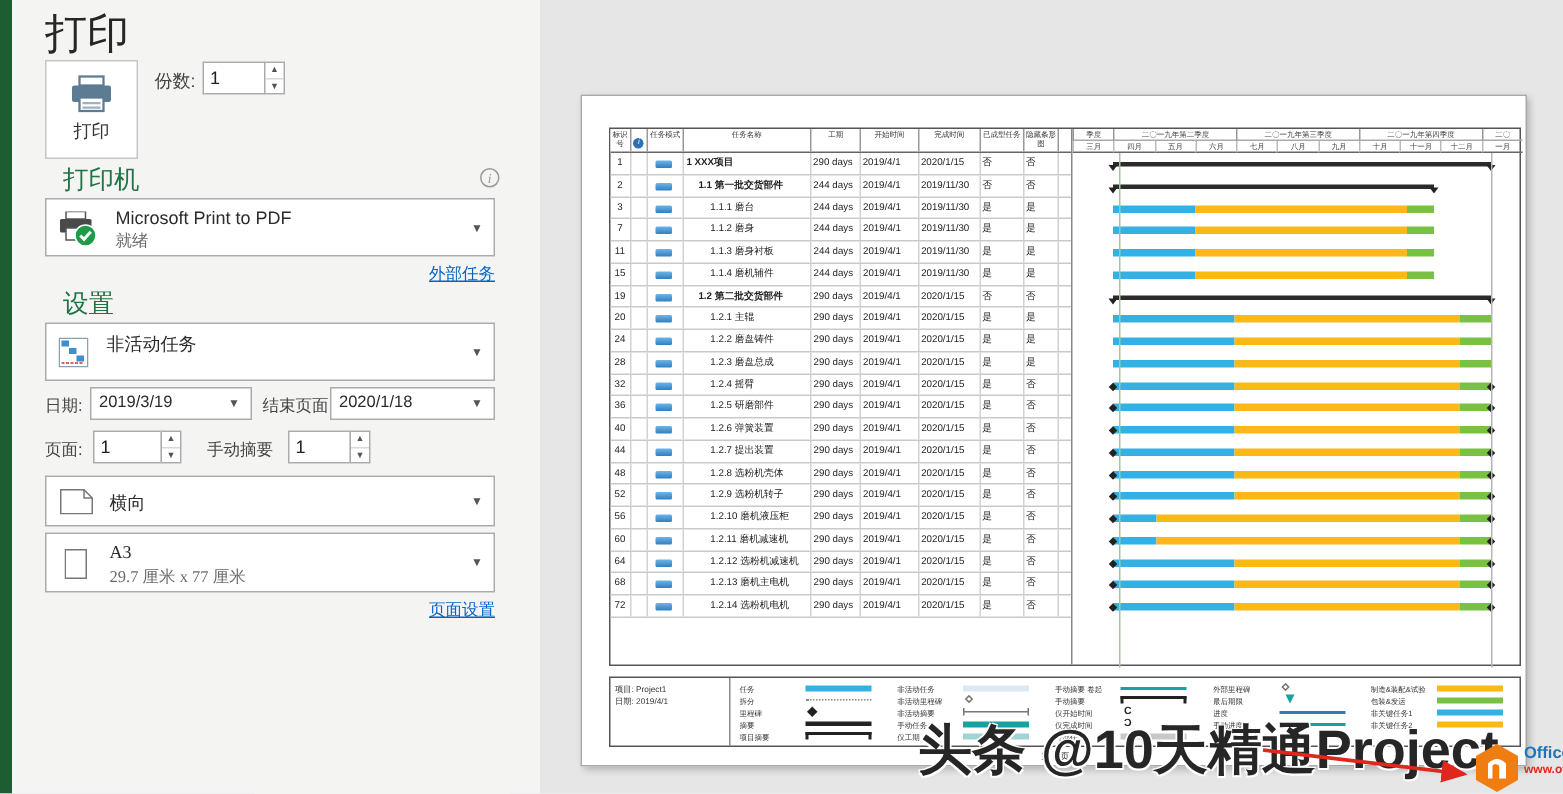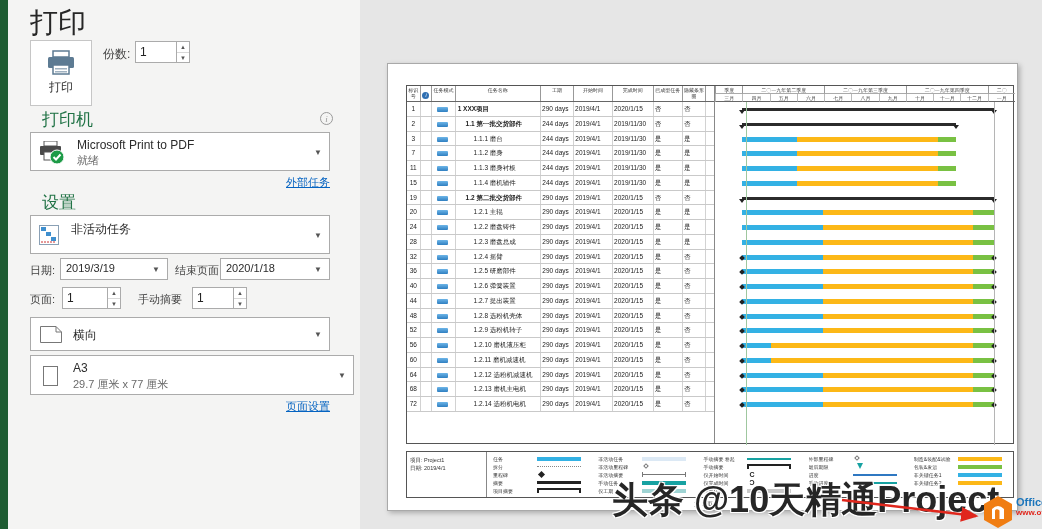--- a/index.html
+++ b/index.html
@@ -197,21 +197,21 @@
 
     <div class="dd" style="left:22px; top:317px; width:300px; height:34px;">
       <svg width="22" height="17" viewBox="0 0 22 17" style="position:absolute; left:9px; top:8px;">
         <path d="M0.5 0.5 H16 L21.5 6 V16.5 H0.5 Z" fill="#fff" stroke="#777"></path>
         <path d="M16 0.5 V6 H21.5" fill="none" stroke="#777"></path>
       </svg>
       <div class="dd-title" style="position:absolute; left:42px; top:9px;">横向</div>
       <span class="caret">▼</span>
     </div>
 
-    <div class="dd" style="left:22px; top:355px; width:324px; height:40px;">
+    <div class="dd" style="left:22px; top:355px; width:300px; height:40px;font-family:Liberation Serif, serif;">
       <svg width="15" height="20" viewBox="0 0 15 20" style="position:absolute; left:12px; top:10px;">
         <rect x="0.5" y="0.5" width="14" height="19" fill="#fff" stroke="#777"></rect>
       </svg>
       <div class="dd-title" style="position:absolute; left:42px; top:5px;">A3</div>
       <div class="dd-sub" style="position:absolute; left:42px; top:21px;">29.7 厘米 x 77 厘米</div>
       <span class="caret">▼</span>
     </div>
 
     <div class="office-link" style="right:30px; top:399px;">页面设置</div>
   </div>

